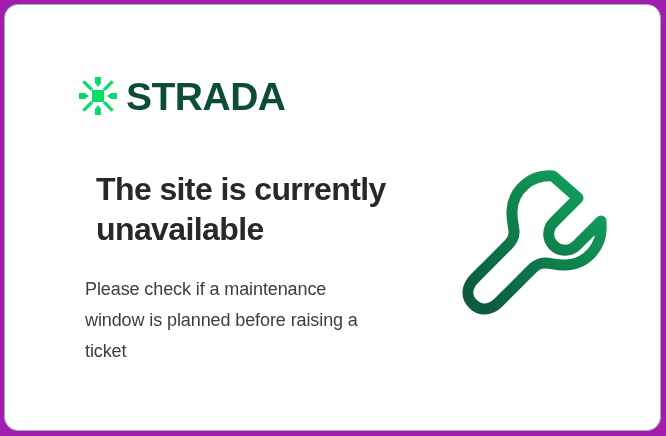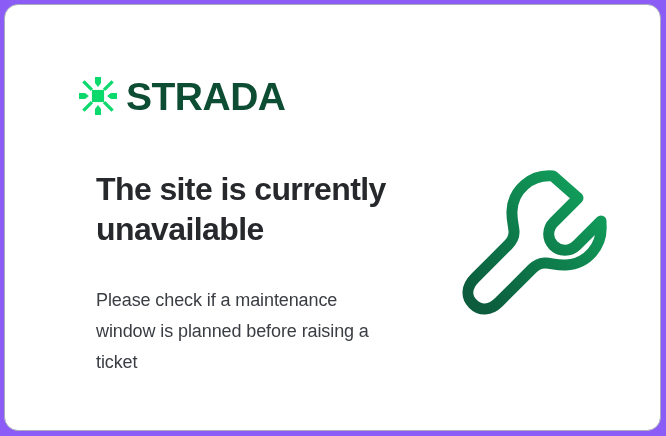--- a/index.html
+++ b/index.html
@@ -10,21 +10,21 @@
     overflow: hidden;
     background: #ffffff;
     font-family: "Liberation Sans", sans-serif;
     -webkit-font-smoothing: antialiased;
   }
 
   .page {
     position: relative;
     width: 666px;
     height: 436px;
-    background: #8b5cf6;
+    background: #a21caf;
     box-sizing: border-box;
   }
 
   
   .card {
     position: absolute;
     left: 4px;
     top: 4px;
     width: 657px;
     height: 427px;
@@ -79,21 +79,21 @@
   .body-copy {
     position: absolute;
     left: 80px;
     top: 269px;
     width: 300px;
     font-size: 18px;
     font-weight: normal;
     line-height: 1.72;
     letter-spacing: -0.1px;
     color: #3a3d42;
-    margin: 11px;
+    margin: 0;
   }
 
   
   .wrench {
     position: absolute;
     left: 452px;
     top: 150px;
     width: 168px;
     height: 162px;
   }

